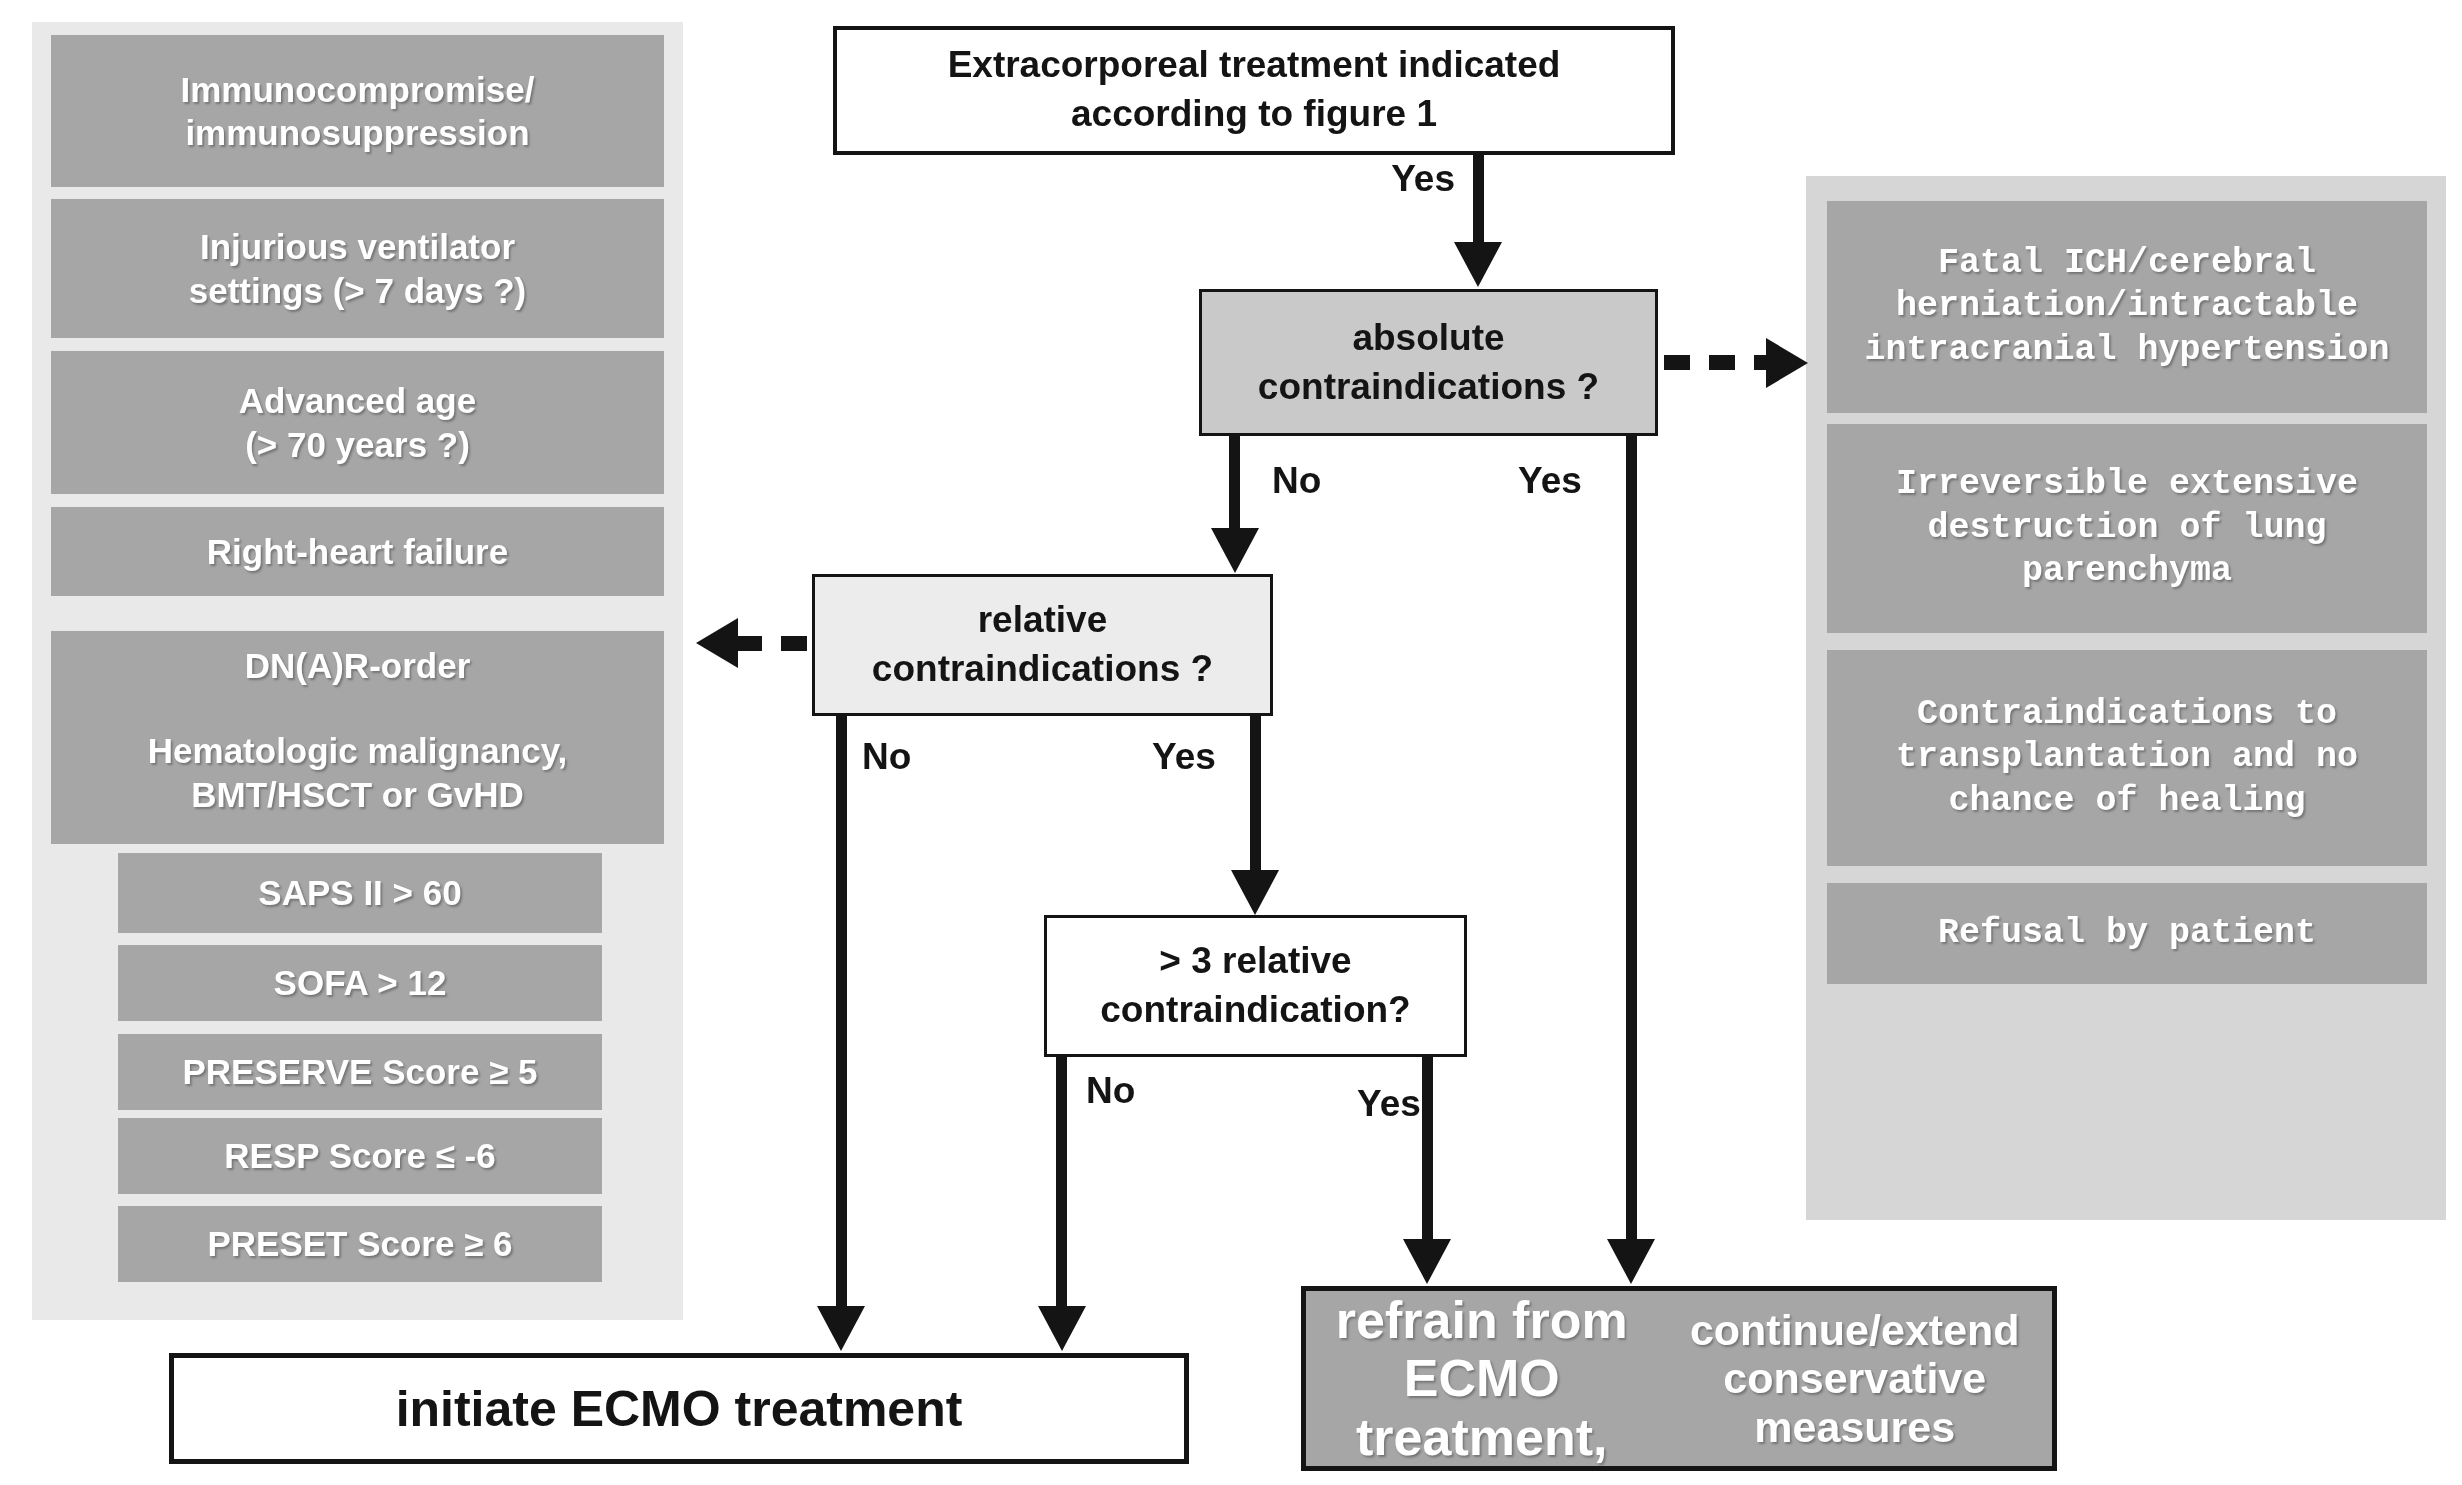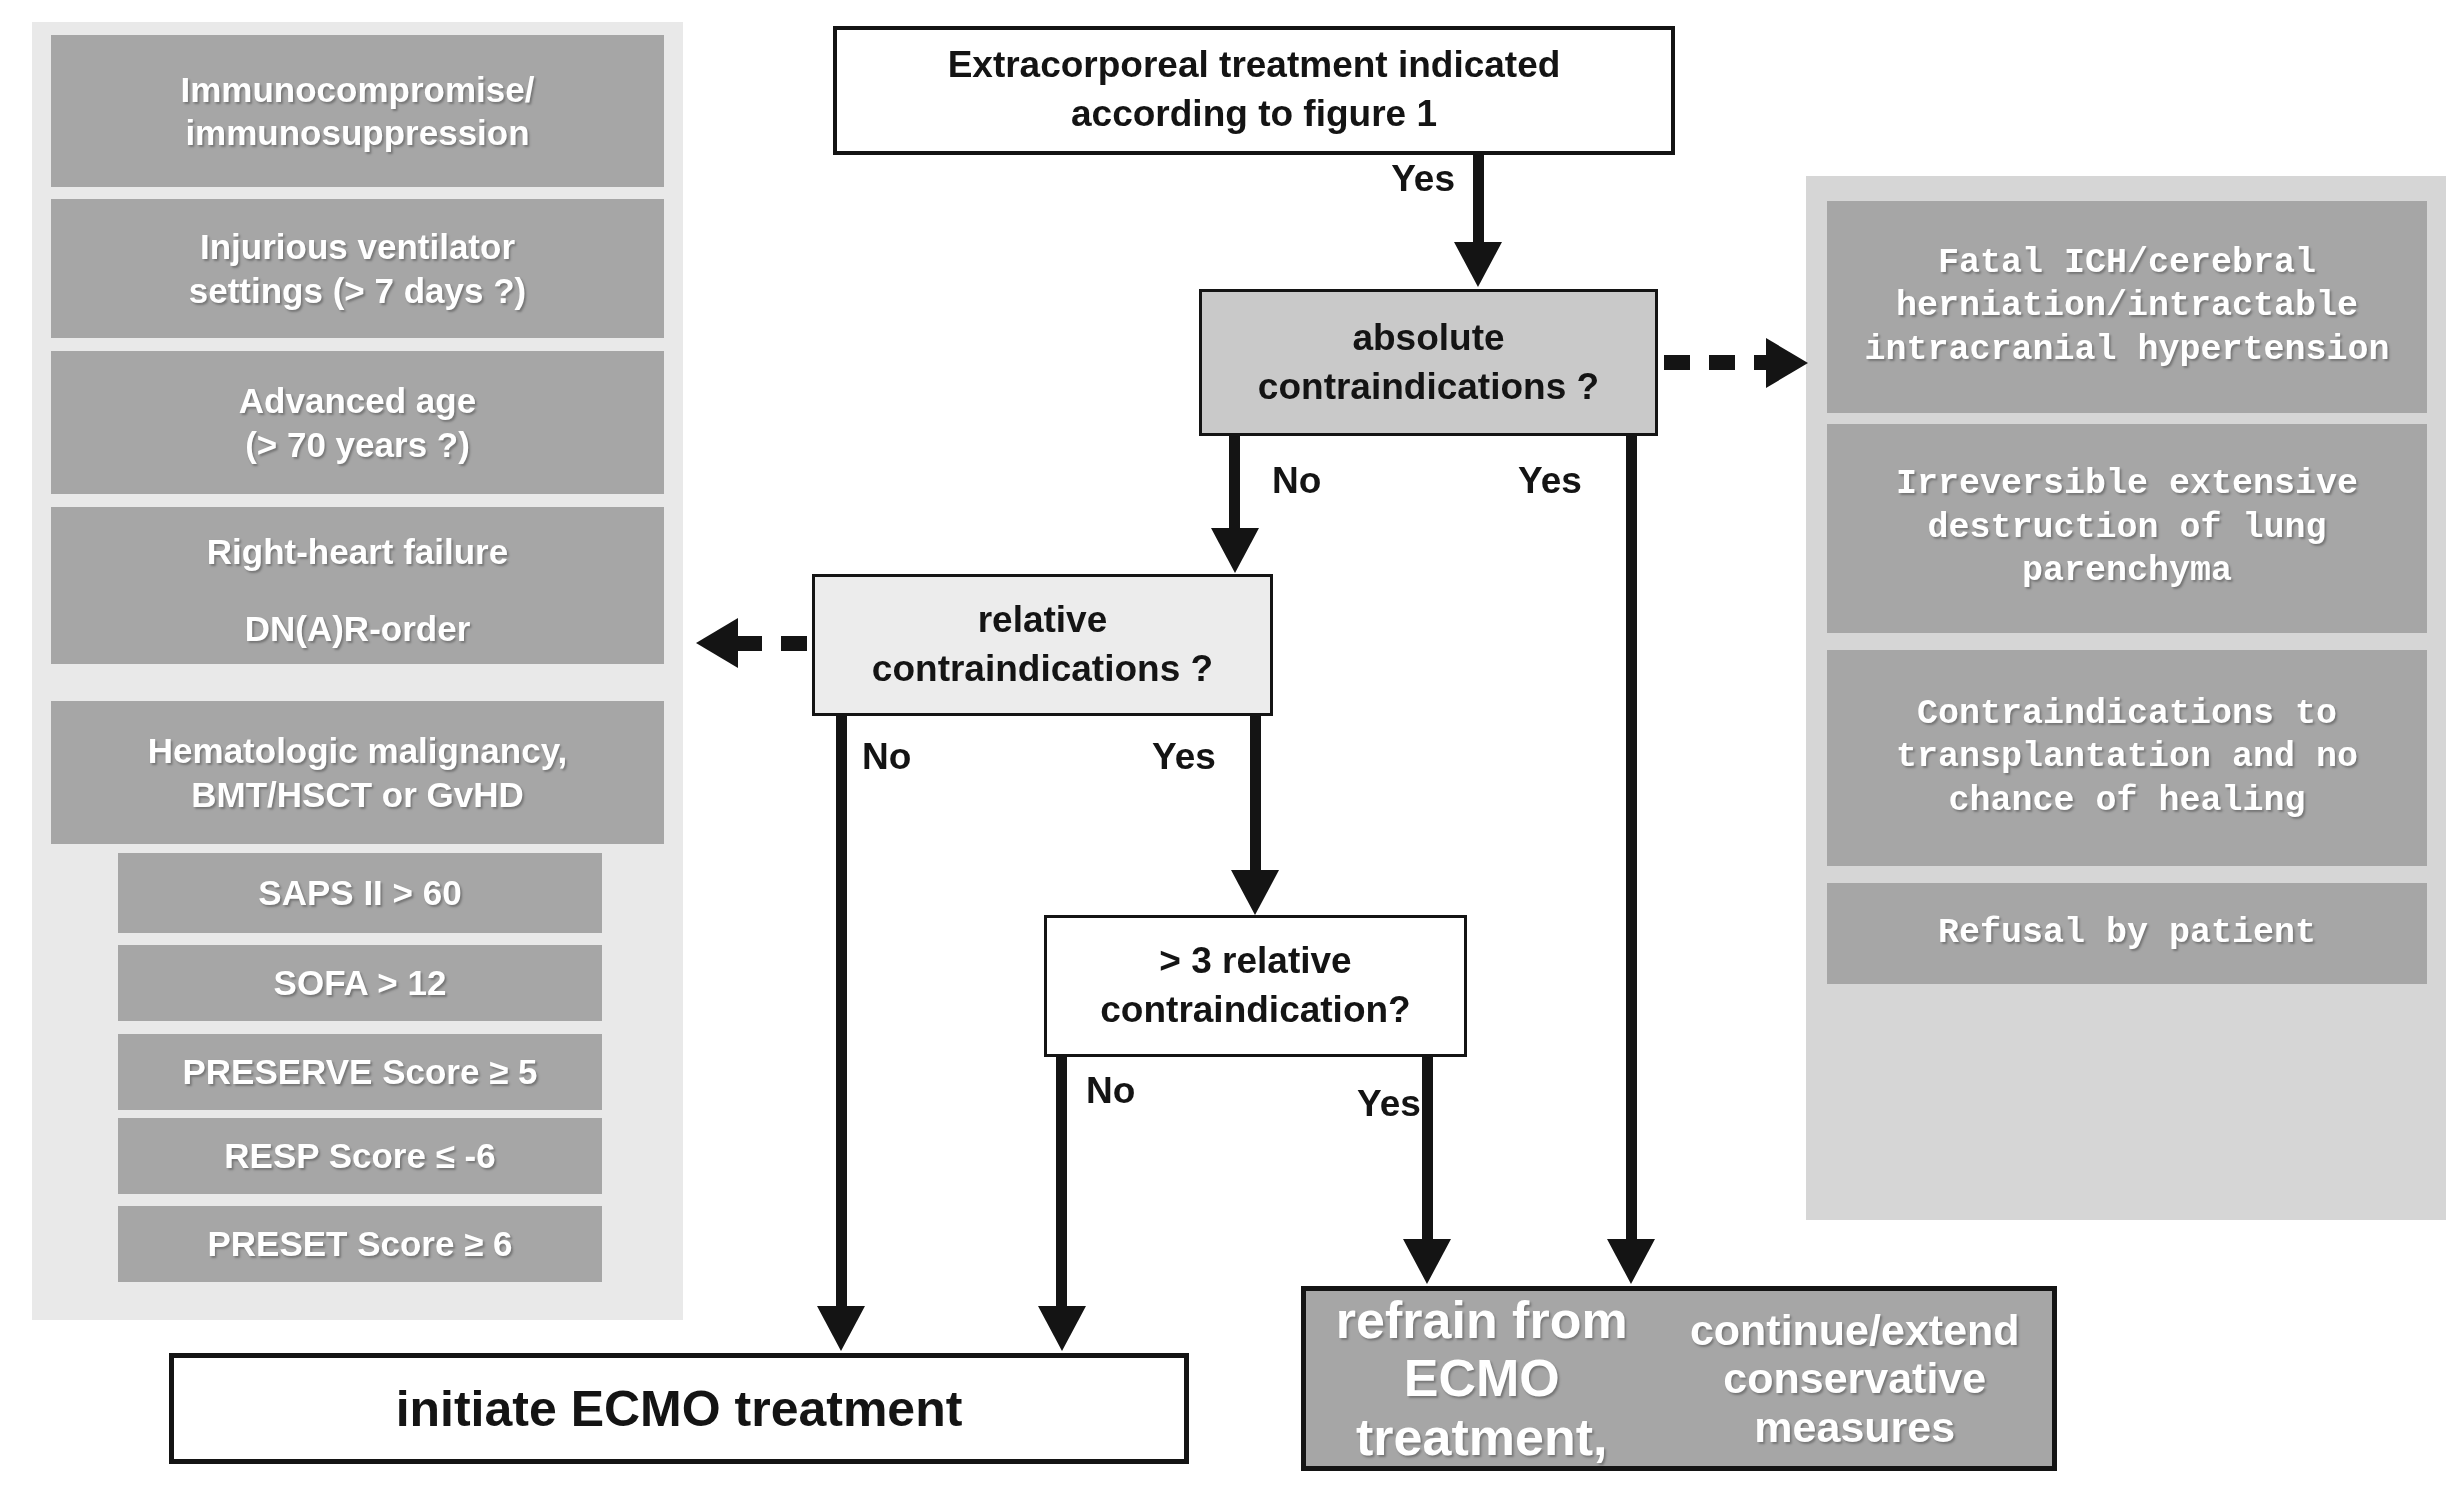--- a/index.html
+++ b/index.html
@@ -84,21 +84,21 @@
 <div id="canvas">
 
   <div id="left-panel" class="panel">
     <div class="pbox wide" style="top:13px;height:152px;">Immunocompromise/
 immunosuppression</div>
     <div class="pbox wide" style="top:177px;height:139px;">Injurious ventilator
 settings (&gt; 7 days ?)</div>
     <div class="pbox wide" style="top:329px;height:143px;">Advanced age
 (&gt; 70 years ?)</div>
     <div class="pbox wide" style="top:485px;height:89px;">Right-heart failure</div>
-    <div class="pbox wide" style="top:572px;height:70px;">DN(A)R-order</div>
+    <div class="pbox wide" style="top:609px;height:70px;">DN(A)R-order</div>
     <div class="pbox wide" style="top:679px;height:143px;">Hematologic malignancy,
 BMT/HSCT or GvHD</div>
     <div class="pbox score" style="top:831px;height:80px;">SAPS II &gt; 60</div>
     <div class="pbox score" style="top:923px;height:76px;">SOFA &gt; 12</div>
     <div class="pbox score" style="top:1012px;height:76px;">PRESERVE Score ≥ 5</div>
     <div class="pbox score" style="top:1096px;height:76px;">RESP Score ≤ -6</div>
     <div class="pbox score" style="top:1184px;height:76px;">PRESET Score ≥ 6</div>
   </div>
 
   <div id="right-panel" class="panel">

